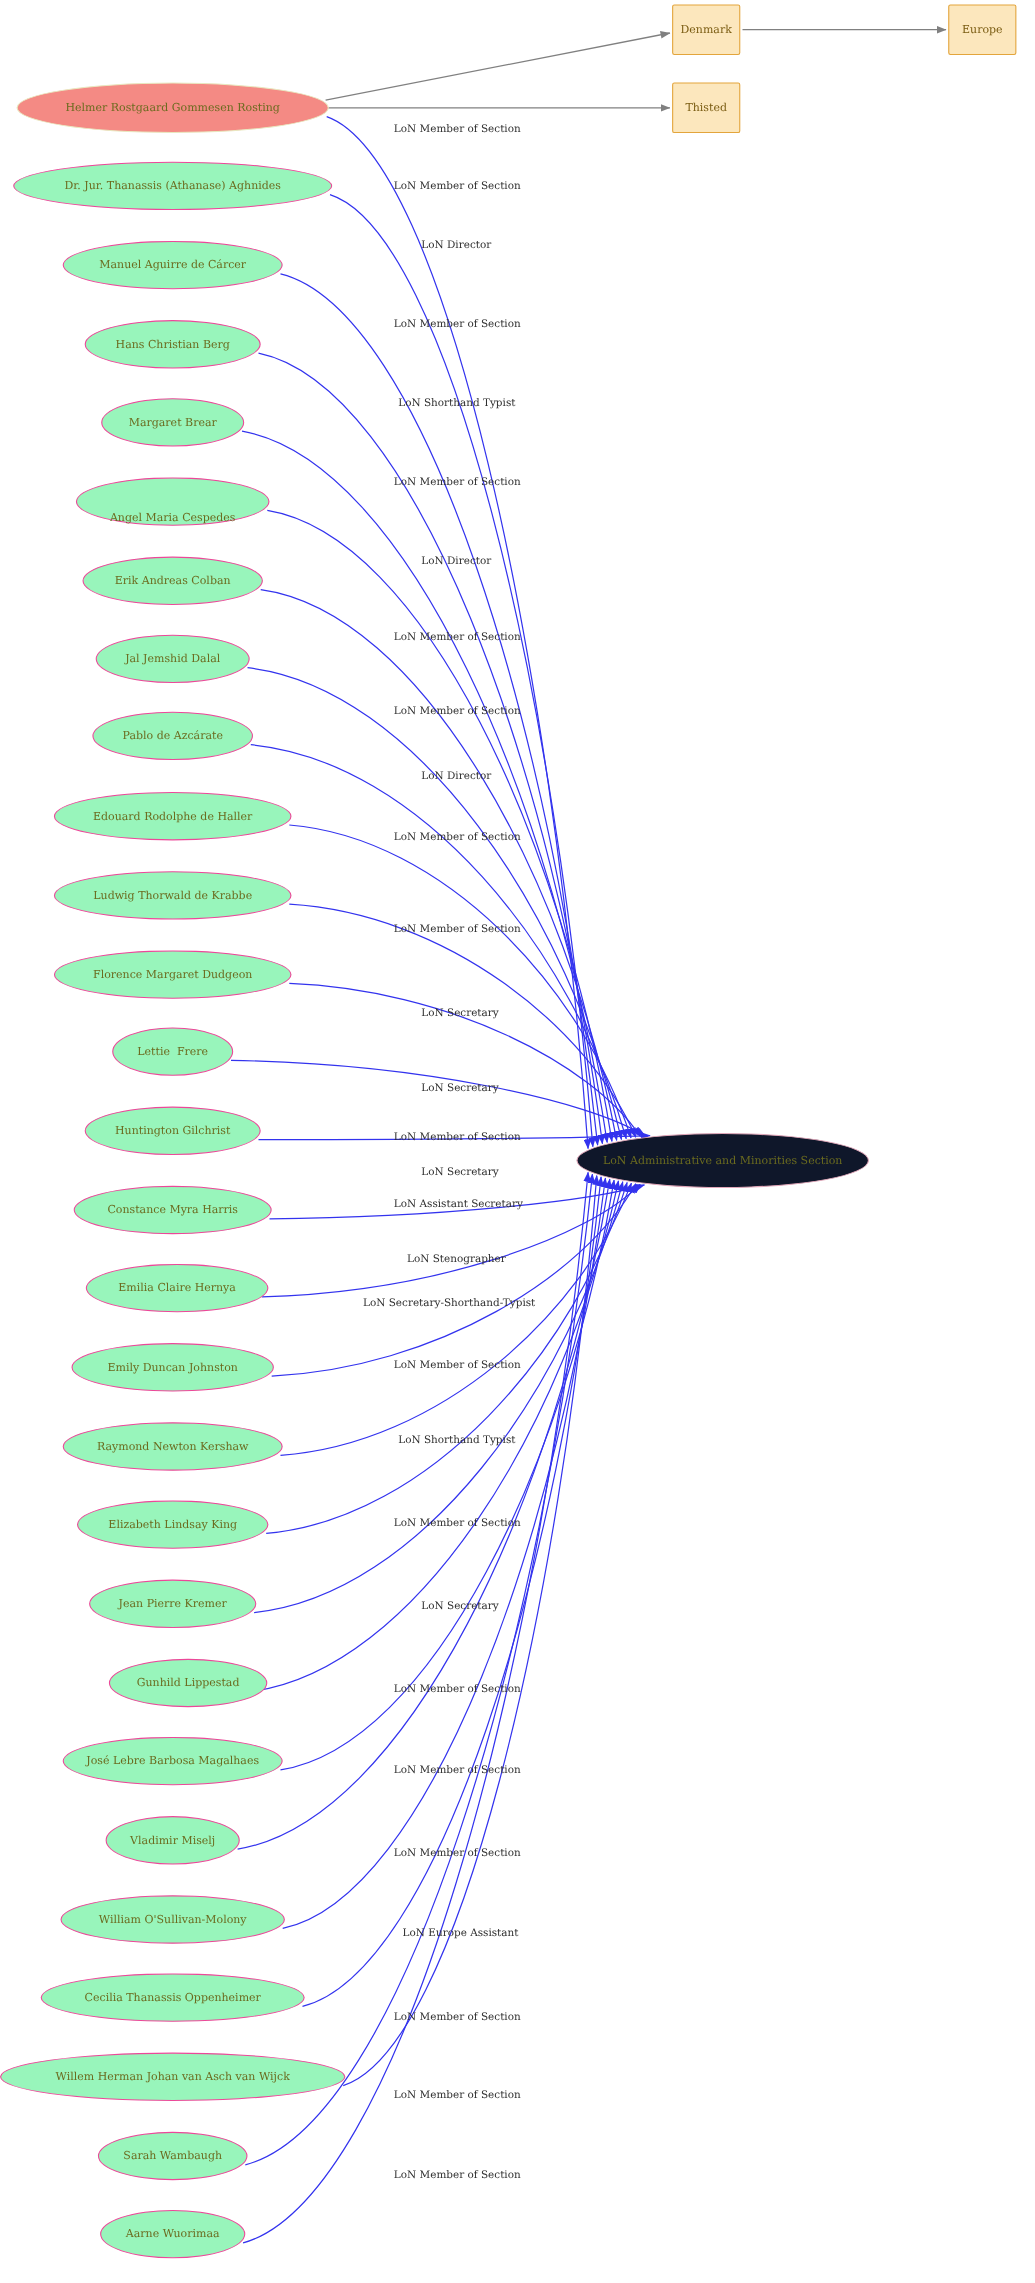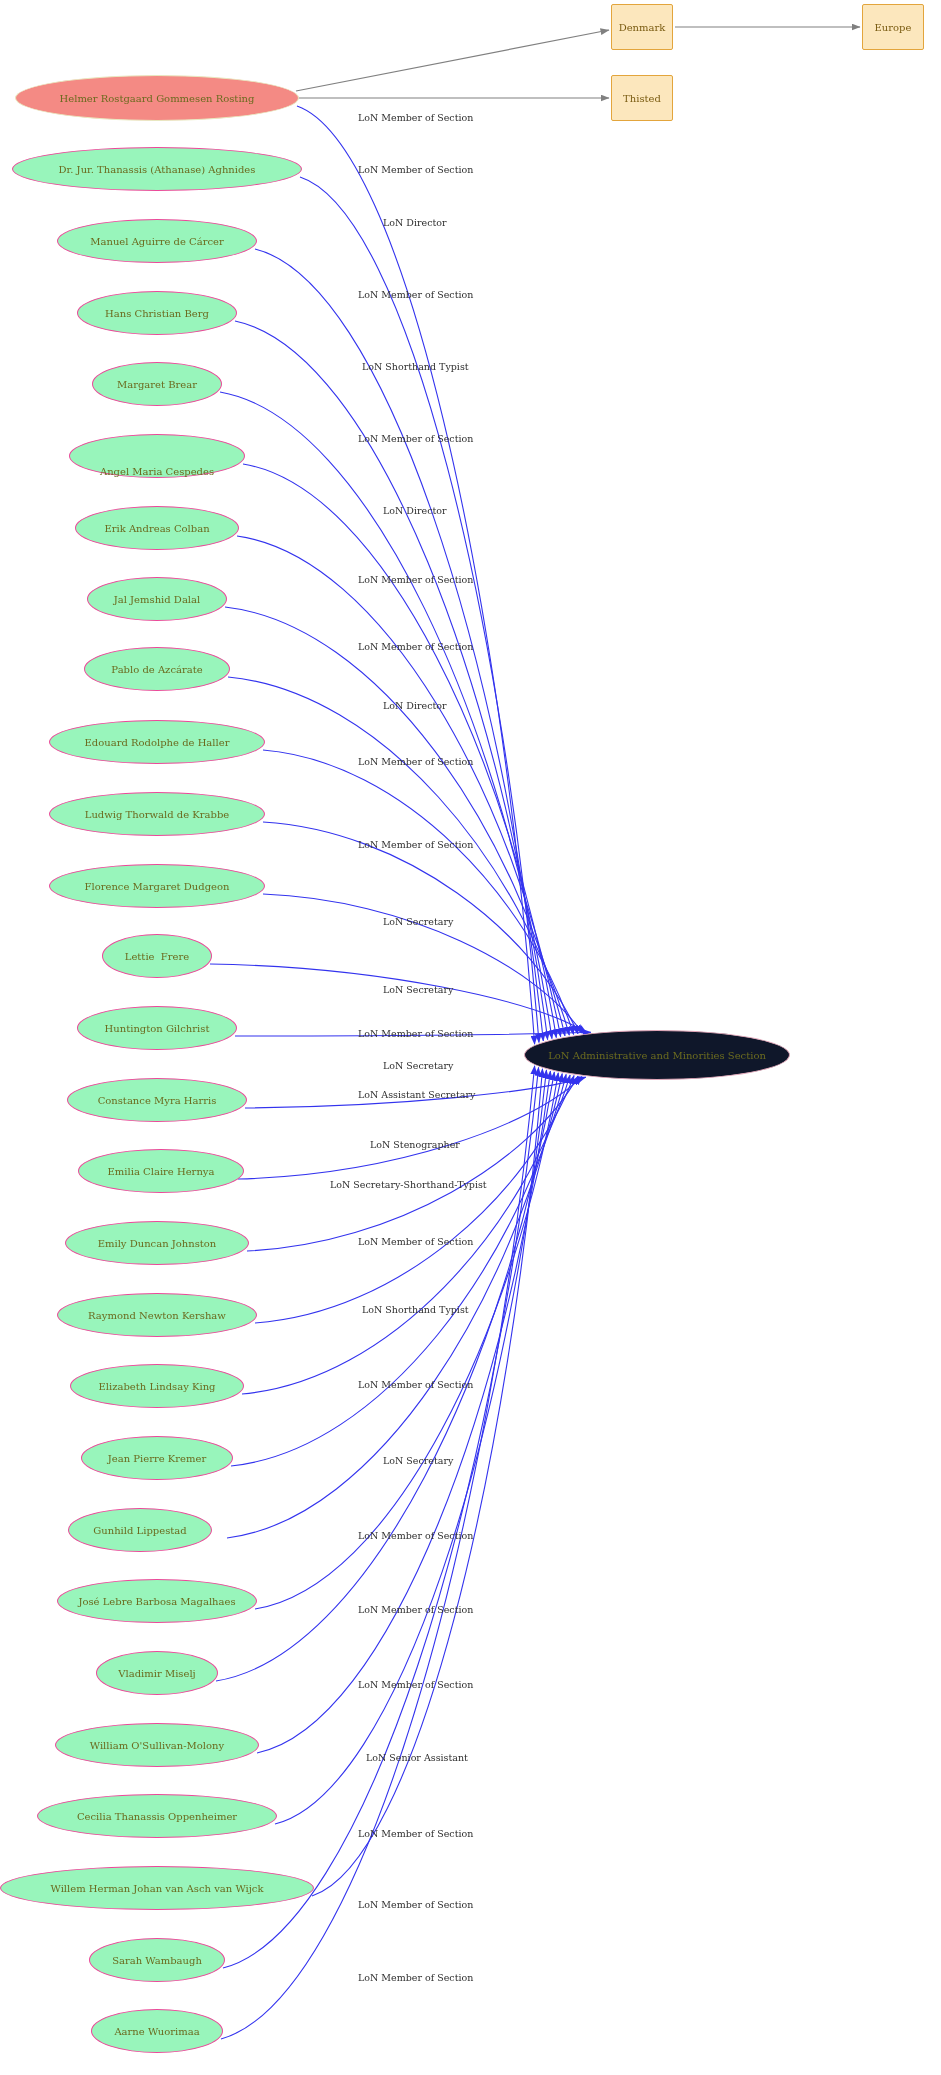--- a/index.html
+++ b/index.html
@@ -133,21 +133,21 @@
       <div class="node person" style="left: 49px; top: 792px; width: 216px; height: 44px;"><span>Ludwig Thorwald de Krabbe</span></div>
       <div class="node person" style="left: 49px; top: 864px; width: 216px; height: 44px;"><span>Florence Margaret Dudgeon</span></div>
       <div class="node person" style="left: 102px; top: 934px; width: 110px; height: 44px;"><span>Lettie  Frere</span></div>
       <div class="node person" style="left: 77px; top: 1006px; width: 160px; height: 44px;"><span>Huntington Gilchrist</span></div>
       <div class="node person" style="left: 67px; top: 1078px; width: 180px; height: 44px;"><span>Constance Myra Harris</span></div>
       <div class="node person" style="left: 78px; top: 1149px; width: 166px; height: 44px;"><span>Emilia Claire Hernya</span></div>
       <div class="node person" style="left: 65px; top: 1221px; width: 184px; height: 44px;"><span>Emily Duncan Johnston</span></div>
       <div class="node person" style="left: 57px; top: 1293px; width: 200px; height: 44px;"><span>Raymond Newton Kershaw</span></div>
       <div class="node person" style="left: 70px; top: 1364px; width: 174px; height: 44px;"><span>Elizabeth Lindsay King</span></div>
       <div class="node person" style="left: 81px; top: 1436px; width: 152px; height: 44px;"><span>Jean Pierre Kremer</span></div>
-      <div class="node person" style="left: 68px; top: 1508px; width: 144px; height: 44px;"><span>Gunhild Lippestad</span></div>
+      <div class="node person" style="left: 99px; top: 1508px; width: 144px; height: 44px;"><span>Gunhild Lippestad</span></div>
       <div class="node person" style="left: 57px; top: 1579px; width: 200px; height: 44px;"><span>José Lebre Barbosa Magalhaes</span></div>
       <div class="node person" style="left: 96px; top: 1651px; width: 122px; height: 44px;"><span>Vladimir Miselj</span></div>
       <div class="node person" style="left: 55px; top: 1723px; width: 204px; height: 44px;"><span>William O'Sullivan-Molony</span></div>
       <div class="node person" style="left: 37px; top: 1794px; width: 240px; height: 44px;"><span>Cecilia Thanassis Oppenheimer</span></div>
       <div class="node person" style="left: 0px; top: 1866px; width: 314px; height: 44px;"><span>Willem Herman Johan van Asch van Wijck</span></div>
       <div class="node person" style="left: 89px; top: 1938px; width: 136px; height: 44px;"><span>Sarah Wambaugh</span></div>
       <div class="node person" style="left: 91px; top: 2009px; width: 132px; height: 44px;"><span>Aarne Wuorimaa</span></div>
     </div>
   <div id="label-layer">
       <div class="edge-label" style="left: 358px; top: 113px;">LoN Member of Section</div>
@@ -169,18 +169,18 @@
       <div class="edge-label" style="left: 358px; top: 1090px;">LoN Assistant Secretary</div>
       <div class="edge-label" style="left: 370px; top: 1140px;">LoN Stenographer</div>
       <div class="edge-label" style="left: 330px; top: 1180px;">LoN Secretary-Shorthand-Typist</div>
       <div class="edge-label" style="left: 358px; top: 1237px;">LoN Member of Section</div>
       <div class="edge-label" style="left: 362px; top: 1305px;">LoN Shorthand Typist</div>
       <div class="edge-label" style="left: 358px; top: 1380px;">LoN Member of Section</div>
       <div class="edge-label" style="left: 383px; top: 1456px;">LoN Secretary</div>
       <div class="edge-label" style="left: 358px; top: 1531px;">LoN Member of Section</div>
       <div class="edge-label" style="left: 358px; top: 1605px;">LoN Member of Section</div>
       <div class="edge-label" style="left: 358px; top: 1680px;">LoN Member of Section</div>
-      <div class="edge-label" style="left: 366px; top: 1753px;">LoN Senior Assistant</div>
+      <div class="edge-label" style="left: 366px; top: 1753px;">LoN Europe Assistant</div>
       <div class="edge-label" style="left: 358px; top: 1829px;">LoN Member of Section</div>
       <div class="edge-label" style="left: 358px; top: 1900px;">LoN Member of Section</div>
       <div class="edge-label" style="left: 358px; top: 1973px;">LoN Member of Section</div>
     </div>
 </div>
 
 </body></html>

